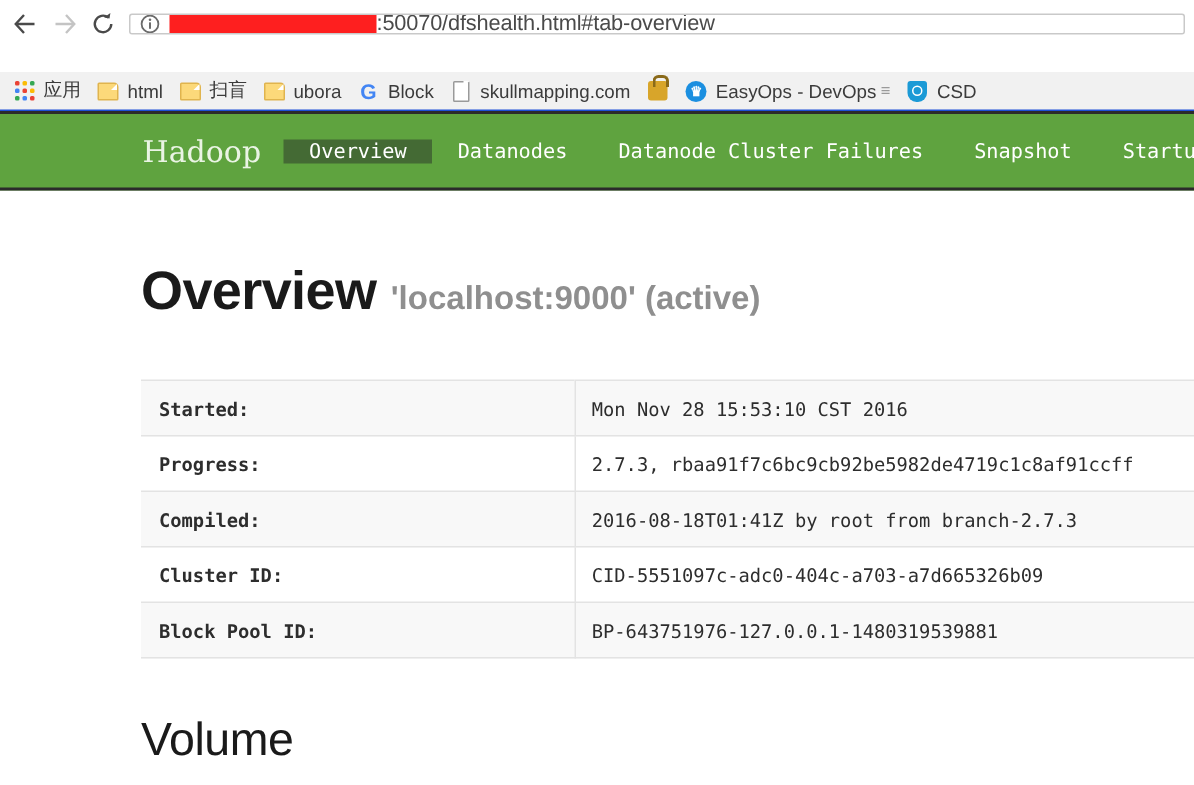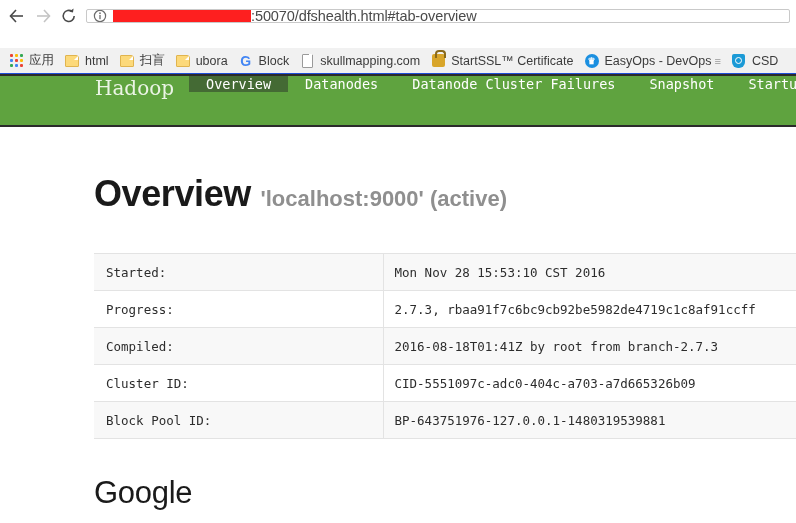--- a/index.html
+++ b/index.html
@@ -158,21 +158,21 @@
 
   .bm-extra { font-size: 11px; color: #9a9a9a; margin-left: 3px; }
 
   
   .hadoop-navbar {
     height: 53px;
     background: #5fa33f;
     border-top: 2px solid #2b2b2b;
     border-bottom: 2px solid #2b2b2b;
     display: flex;
-    align-items: flex-start;
+    align-items: center;
     padding-left: 80px;
     overflow: hidden;
     white-space: nowrap;
   }
   .brand {
     display: flex; align-items: center;
     padding: 0 15px;
     font-family: "DejaVu Serif", serif;
     font-size: 20px;
     color: #eaf4e4;
@@ -219,21 +219,21 @@
     vertical-align: middle;
     font-family: "DejaVu Sans Mono", monospace;
     font-size: 12.5px;
     color: #2d2d2d;
     padding: 0 10px;
   }
   .overview-table tr:nth-child(odd) td { background: #f8f8f8; }
   .overview-table tr:nth-child(even) td { background: #ffffff; }
   .overview-table td.k {
     width: 289px;
-    font-weight: normal;
+    font-weight: bold;
     border-right: 1px solid #e3e3e3;
     padding-left: 12px;
   }
   .overview-table td.v { padding-left: 11px; }
 
   .summary-title {
     margin-top: 36px;
     font-size: 31px;
     font-weight: normal;
     color: #1a1a1a;
@@ -335,21 +335,20 @@
       <span class="bm-ico">
           <span class="page-ico"></span>
         </span>
       <span class="bm-label">skullmapping.com</span>
     </div>
 
     <div class="bm">
       <span class="bm-ico">
           <span class="lock-ico"></span>
         </span>
-      <span class="bm-label">StartSSL™ Certificate</span>
     </div>
 
     <div class="bm">
       <span class="bm-ico">
         <span class="circle-ico" style="background:#1b8fe0">♛</span>
       </span>
       <span class="bm-label">EasyOps - DevOps</span>
       <span class="bm-extra">≡</span>
     </div>
 
@@ -398,15 +397,15 @@
         <td class="k">Cluster ID:</td>
         <td class="v">CID-5551097c-adc0-404c-a703-a7d665326b09</td>
       </tr>
       <tr>
         <td class="k">Block Pool ID:</td>
         <td class="v">BP-643751976-127.0.0.1-1480319539881</td>
       </tr>
     </tbody>
   </table>
 
-  <h2 class="summary-title">Google</h2>
+  <h2 class="summary-title">Volume</h2>
 
 </div>
 
 </body></html>

